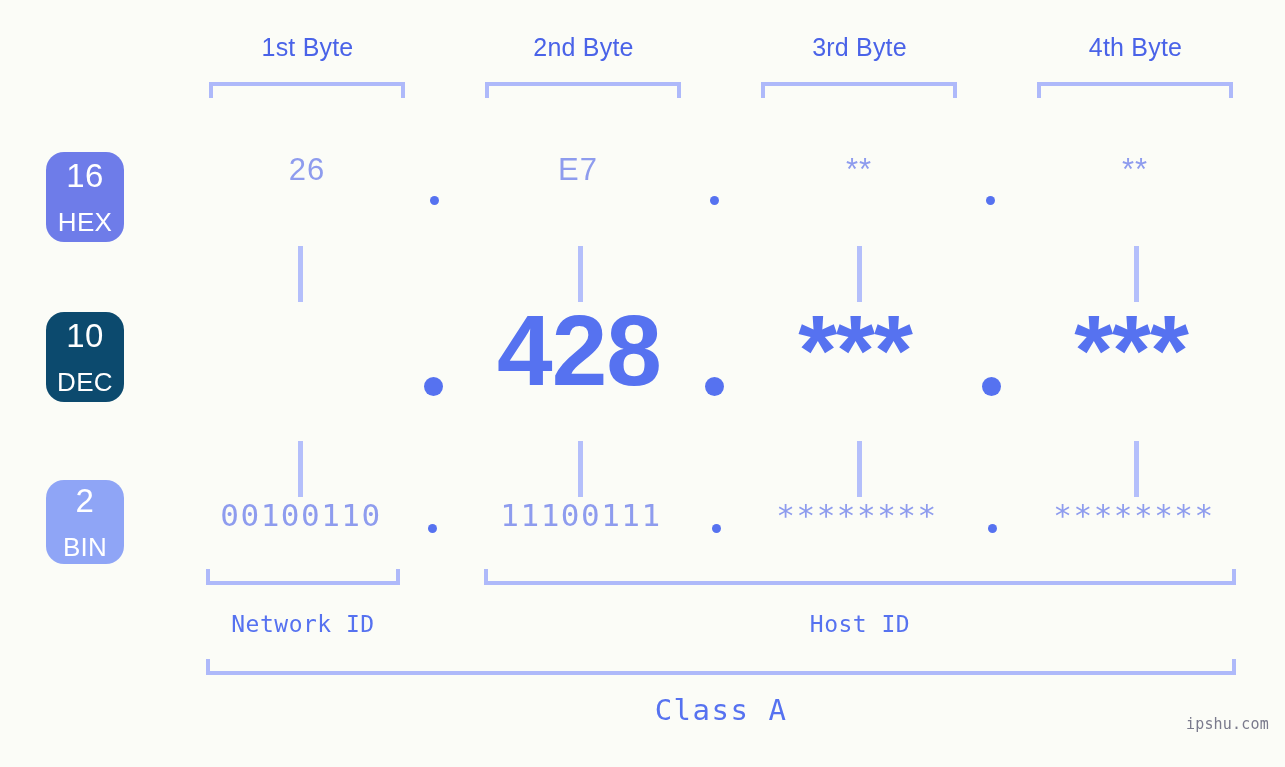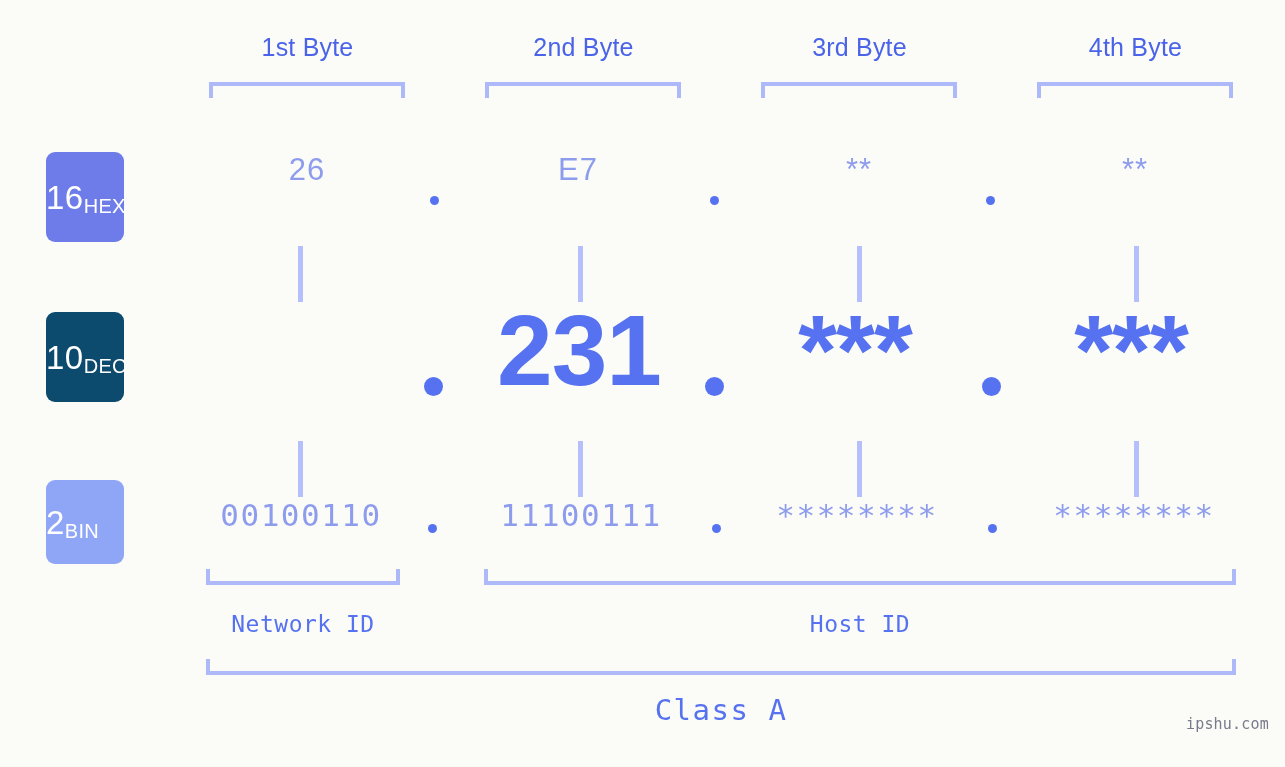--- a/index.html
+++ b/index.html
@@ -48,36 +48,36 @@
   .bracket-up {
     border-width: 0 4px 4px 4px;
     height: 16px;
   }
 
   
   .badge {
     position: absolute;
     left: 46px;
     width: 78px;
-    border-radius: 9px;
+    border-radius: 18px;
     color: #ffffff;
     text-align: center;
     line-height: 1;
     display: flex;
-    flex-direction: row;
+    flex-direction: column;
     align-items: center;
-    justify-content: flex-start;
+    justify-content: center;
   }
   .badge .num {
     font-size: 33px;
     font-weight: 400;
     letter-spacing: 0.5px;
   }
   .badge .nm {
-    font-size: 20px;
+    font-size: 26px;
     font-weight: 400;
     margin-top: 17px;
     letter-spacing: 0.3px;
   }
   #badge-hex { top: 152px; height: 90px; background: #6e7ce9; }
   #badge-dec { top: 312px; height: 90px; background: #0c4a6e; }
   #badge-bin { top: 480px; height: 84px; background: #8fa5f6; }
 
   
   .hex-val {
@@ -225,21 +225,21 @@
   <div class="eqsign" style="left:292px; top:246px;"><i></i><i></i></div>
   <div class="eqsign" style="left:572px; top:246px;"><i></i><i></i></div>
   <div class="eqsign" style="left:851px; top:246px;"><i></i><i></i></div>
   <div class="eqsign" style="left:1128px; top:246px;"><i></i><i></i></div>
 
   <div class="badge" id="badge-dec">
     <span class="num">10</span>
     <span class="nm">DEC</span>
   </div>
 
-  <div class="dec-val" style="left:481px; width:196px;">231</div>
+  <div class="dec-val" style="left:481px; width:196px;">428</div>
   <div class="dec-val" style="left:757px; width:196px;">***</div>
   <div class="dec-val" style="left:1033px; width:196px;">***</div>
 
   <div class="dec-dot" style="left:424px;"></div>
   <div class="dec-dot" style="left:705px;"></div>
   <div class="dec-dot" style="left:982px;"></div>
 
   <div class="eqsign" style="left:292px; top:441px;"><i></i><i></i></div>
   <div class="eqsign" style="left:572px; top:441px;"><i></i><i></i></div>
   <div class="eqsign" style="left:851px; top:441px;"><i></i><i></i></div>

